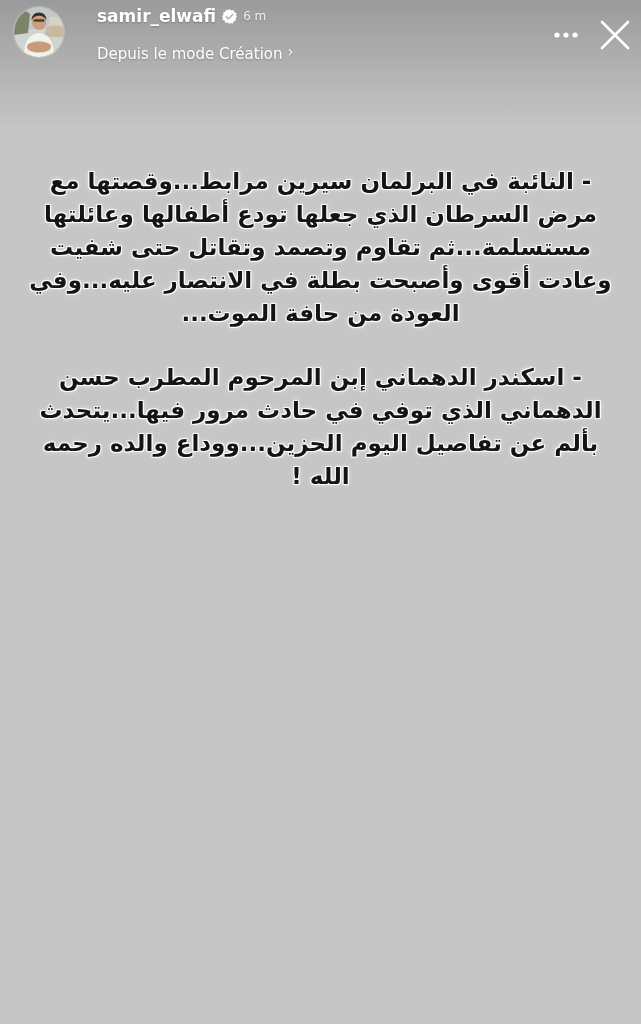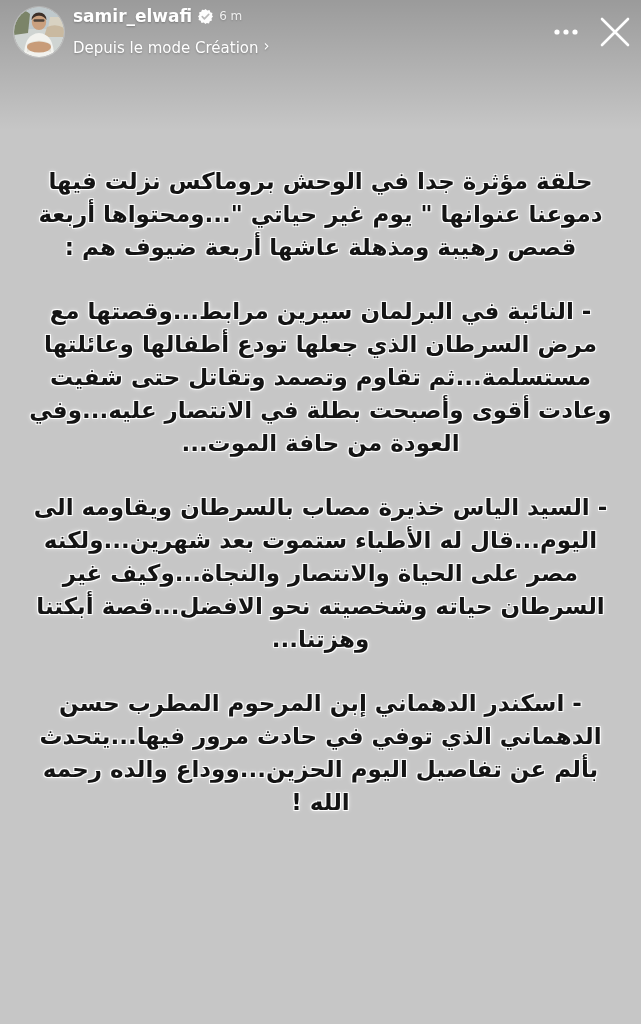--- a/index.html
+++ b/index.html
@@ -17,20 +17,21 @@
     background:linear-gradient(to bottom, rgba(0,0,0,0.22), rgba(0,0,0,0));
     pointer-events:none;
   }
 
   
   .hdr{
     position:absolute; top:0; left:0; right:0;
     display:flex; 
     padding:7px 8px 0 14px;
     z-index:5;
+    gap:24px;
   }
   .avatar{
     width:50px; height:50px; border-radius:50%;
     overflow:hidden; flex:0 0 auto;
     box-shadow:0 0 0 1px rgba(255,255,255,0.25);
     cursor:pointer;
   }
   .avatar svg{ display:block; width:100%; height:100%; }
 
   .idblock{ margin-left:9px; flex:1 1 auto; min-width:0; }
@@ -43,21 +44,21 @@
   .badge{ display:inline-flex; width:15px; height:15px; }
   .badge svg{ width:100%; height:100%; }
   .timestamp{
     color:rgba(255,255,255,0.85); font-size:12px; font-weight:400;
     text-shadow:0 1px 2px rgba(0,0,0,0.2);
   }
   .row2{
     display:flex; align-items:center; gap:5px;
     color:#fff; font-size:15px; font-weight:500;
     text-shadow:0 1px 2px rgba(0,0,0,0.25);
-    margin-top:12px; cursor:pointer;
+    margin-top:18px; cursor:pointer;
   }
   .chev{ font-size:15px; line-height:1; transform:translateY(-1px); }
 
   .actions{ display:flex; align-items:center; gap:18px; flex:0 0 auto; }
   .iconbtn{
     background:none; border:none; padding:0; cursor:pointer;
     display:inline-flex; align-items:center; justify-content:center;
   }
   .more svg{ width:26px; height:8px; }
   .close svg{ width:36px; height:36px; }
@@ -138,18 +139,16 @@
       </button>
       <button class="iconbtn close" aria-label="Close">
         <svg viewBox="0 0 36 36">
           <path d="M5 5 L31 31 M31 5 L5 31" stroke="#fff" stroke-width="2.6" stroke-linecap="round" fill="none"></path>
         </svg>
       </button>
     </div>
   </header>
 
   <main class="story-text">
-    <p>حلقة مؤثرة جدا في الوحش بروماكس  نزلت فيها دموعنا عنوانها " يوم غير حياتي "...ومحتواها أربعة قصص رهيبة ومذهلة عاشها أربعة ضيوف هم :</p>
     <p>- النائبة في البرلمان سيرين مرابط...وقصتها مع مرض السرطان الذي جعلها تودع أطفالها وعائلتها مستسلمة...ثم تقاوم وتصمد وتقاتل حتى شفيت وعادت أقوى وأصبحت بطلة في الانتصار عليه...وفي العودة من حافة الموت...</p>
-    <p>- السيد الياس خذيرة مصاب بالسرطان ويقاومه الى اليوم...قال له الأطباء ستموت بعد شهرين...ولكنه مصر على الحياة والانتصار والنجاة...وكيف غير السرطان حياته وشخصيته نحو الافضل...قصة أبكتنا وهزتنا...</p>
     <p>- اسكندر الدهماني إبن المرحوم المطرب حسن الدهماني الذي توفي في حادث مرور فيها...يتحدث بألم عن تفاصيل اليوم الحزين...ووداع والده رحمه الله !</p>
   </main>
 </div>
 
 </body></html>

